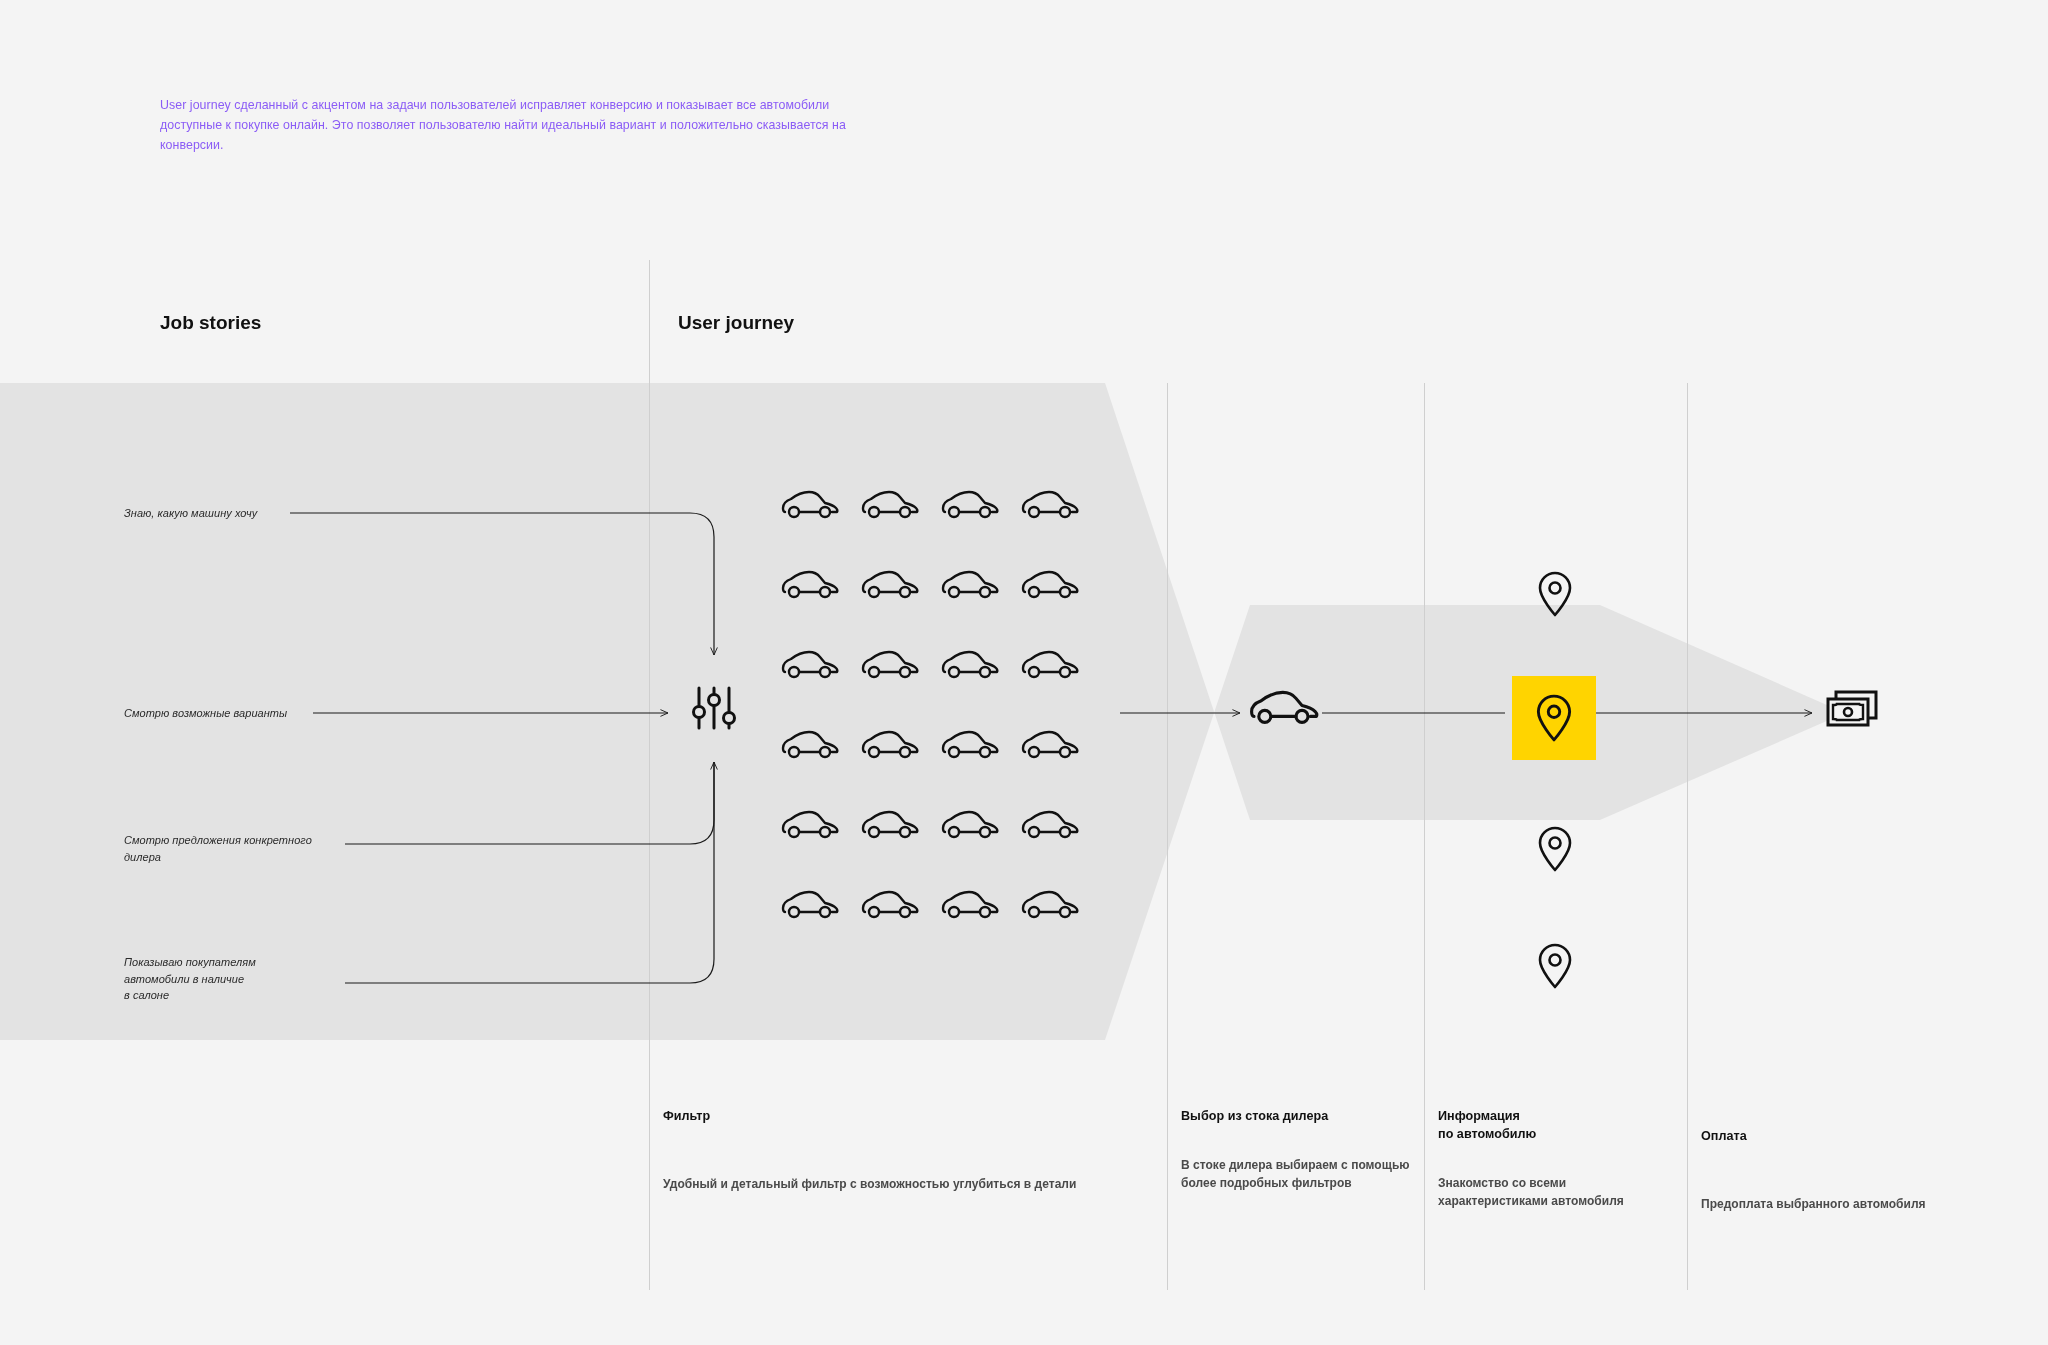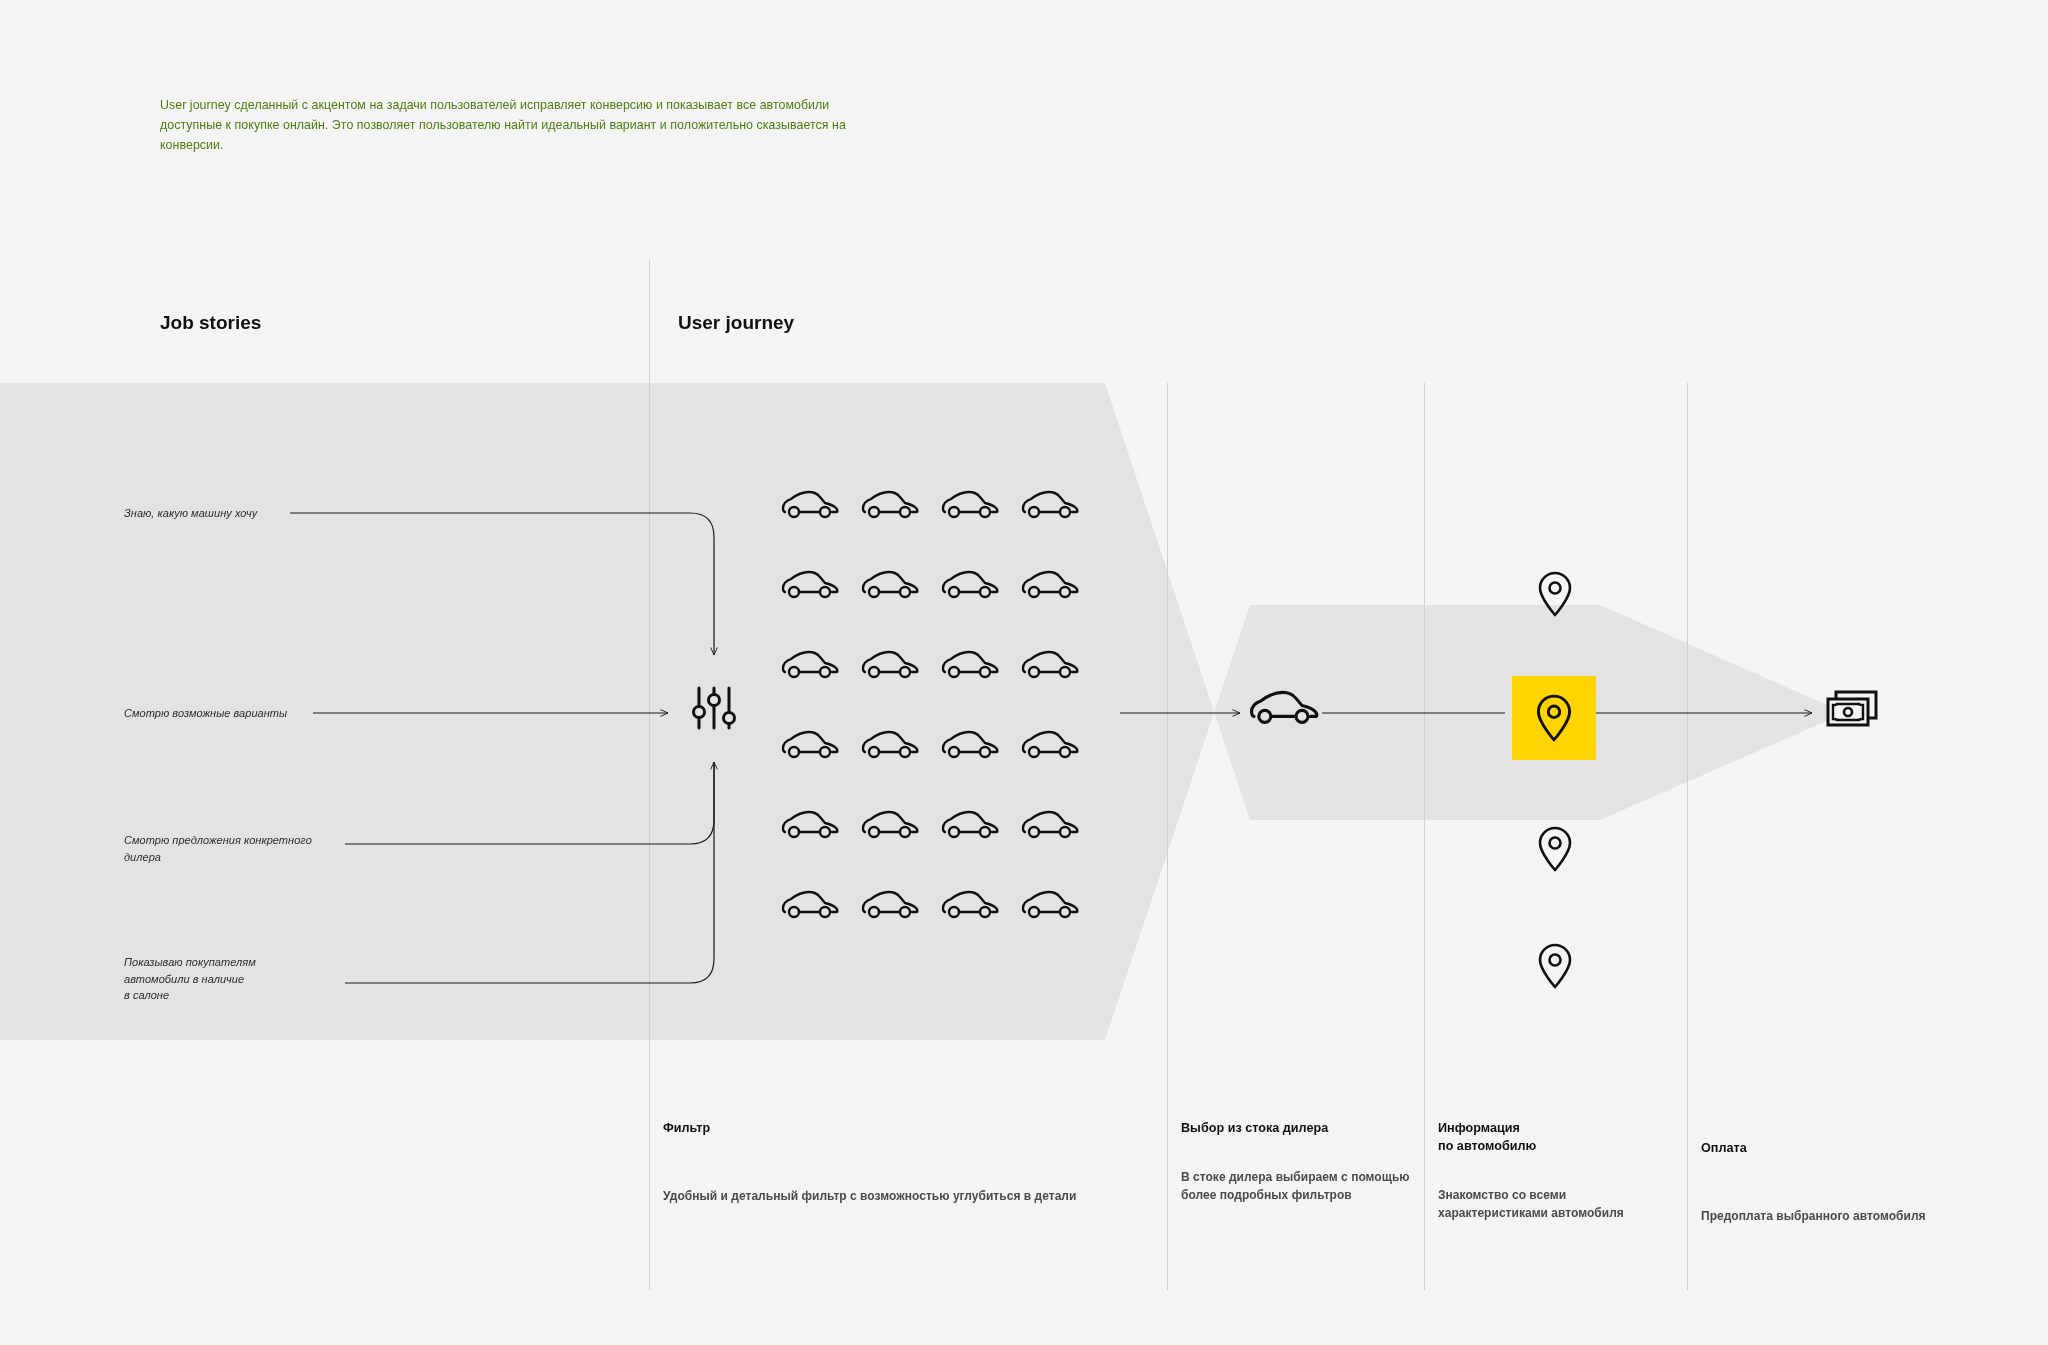--- a/index.html
+++ b/index.html
@@ -7,21 +7,21 @@
   body {
     width:2048px; height:1345px; position:relative; overflow:hidden;
     font-family:"Liberation Sans", sans-serif; color:#111;
     -webkit-font-smoothing:antialiased;
   }
 
   
   #intro { position:absolute; left:160px; top:62px; width:700px; }
   #intro h1 { font-size:23px; font-weight:700; letter-spacing:.1px; color:#111; }
   #intro p {
-    margin-top:33px; font-size:12.4px; line-height:1.62; color:#4d7c0f;
+    margin-top:33px; font-size:12.4px; line-height:1.62; color:#8b5cf6;
     font-weight:400; letter-spacing:.05px;
   }
 
   
   .section-title { position:absolute; font-size:19px; font-weight:700; color:#111; }
   #title-job { left:160px; top:312px; }
   #title-journey { left:678px; top:312px; }
 
   
   .vrule { position:absolute; width:1px; background:#cfcfcf; }
@@ -64,21 +64,21 @@
   #pin-0 { left:1535px; top:570px; }
   #pin-2 { left:1535px; top:825px; }
   #pin-3 { left:1535px; top:942px; }
 
   #pin-active-box {
     position:absolute; left:1512px; top:676px; width:84px; height:84px;
     background:#ffd400; display:flex; align-items:center; justify-content:center;
   }
 
   
-  .stage { position:absolute;margin-top:12px; }
+  .stage { position:absolute; }
   .stage h3 {
     font-size:12.6px; font-weight:700; color:#111; line-height:1.42;
     white-space:pre-line; letter-spacing:.02px;
   }
   .stage p {
     margin-top:49px; font-size:12px; line-height:1.55; color:#4a4a4a;
     white-space:pre-line; letter-spacing:.03px;font-weight:bold;
   }
   #stage-0 { left:663px;  top:1108px; width:480px; }
   #stage-1 { left:1181px; top:1108px; width:230px; }

